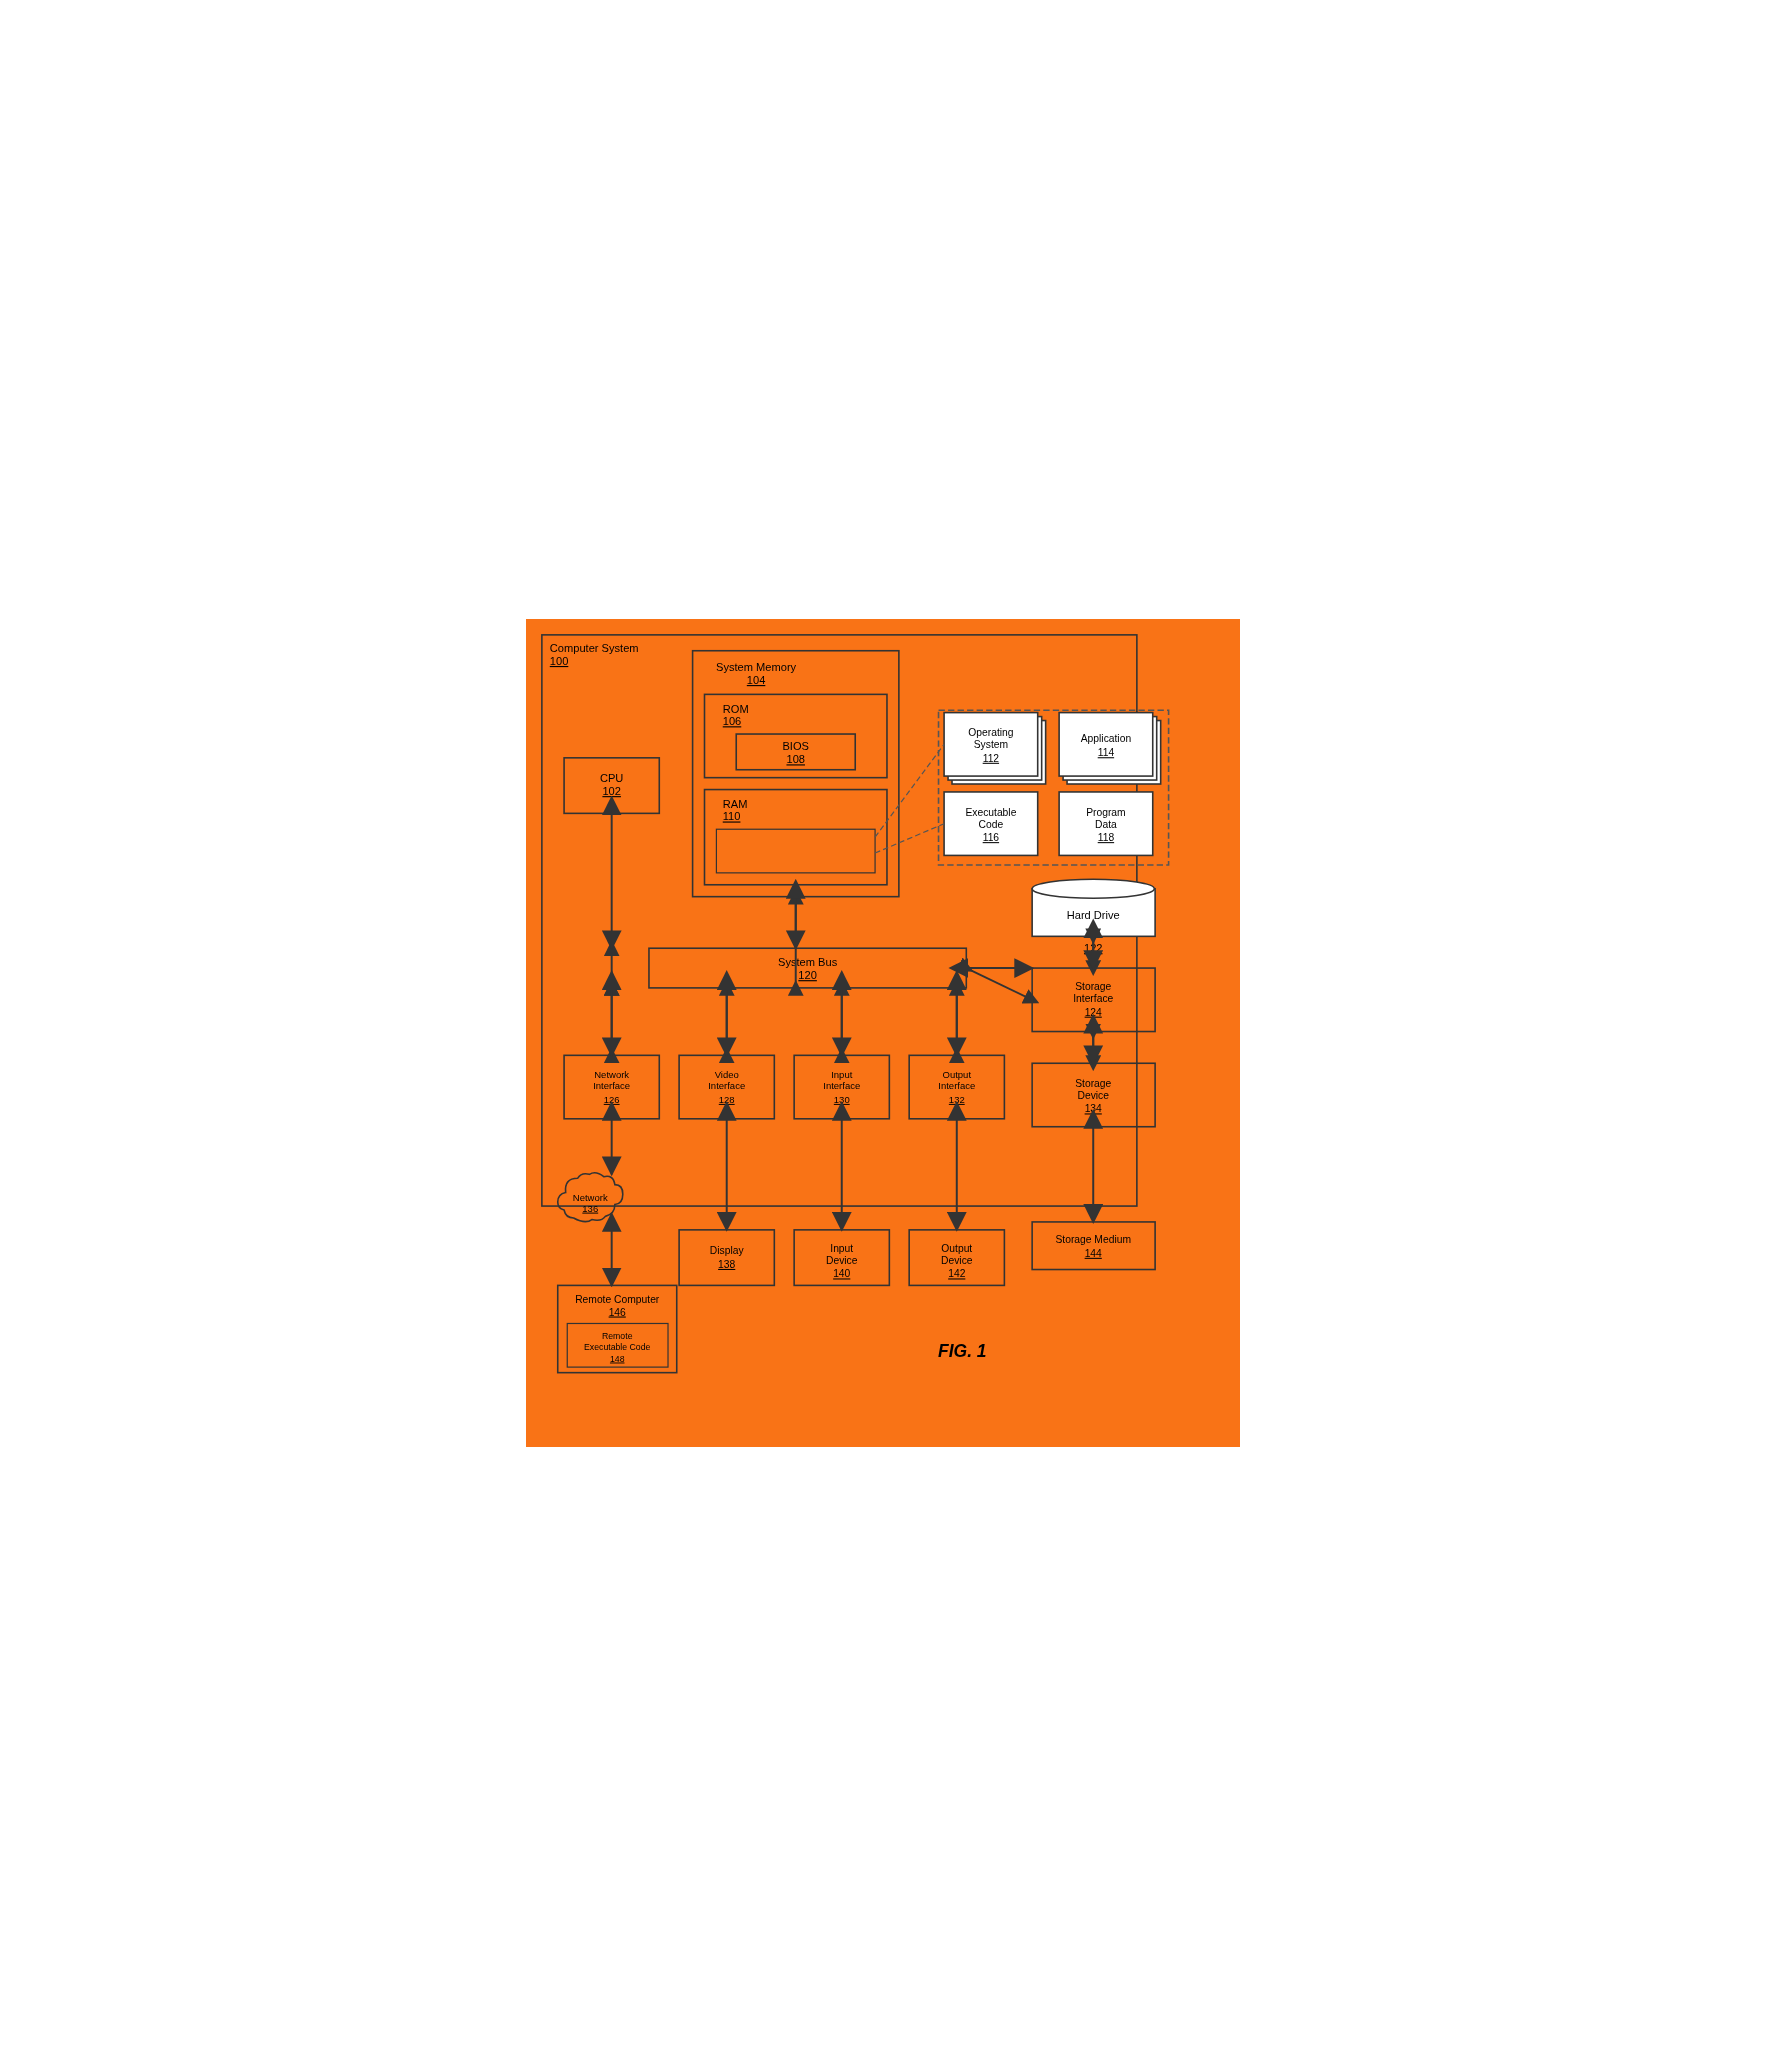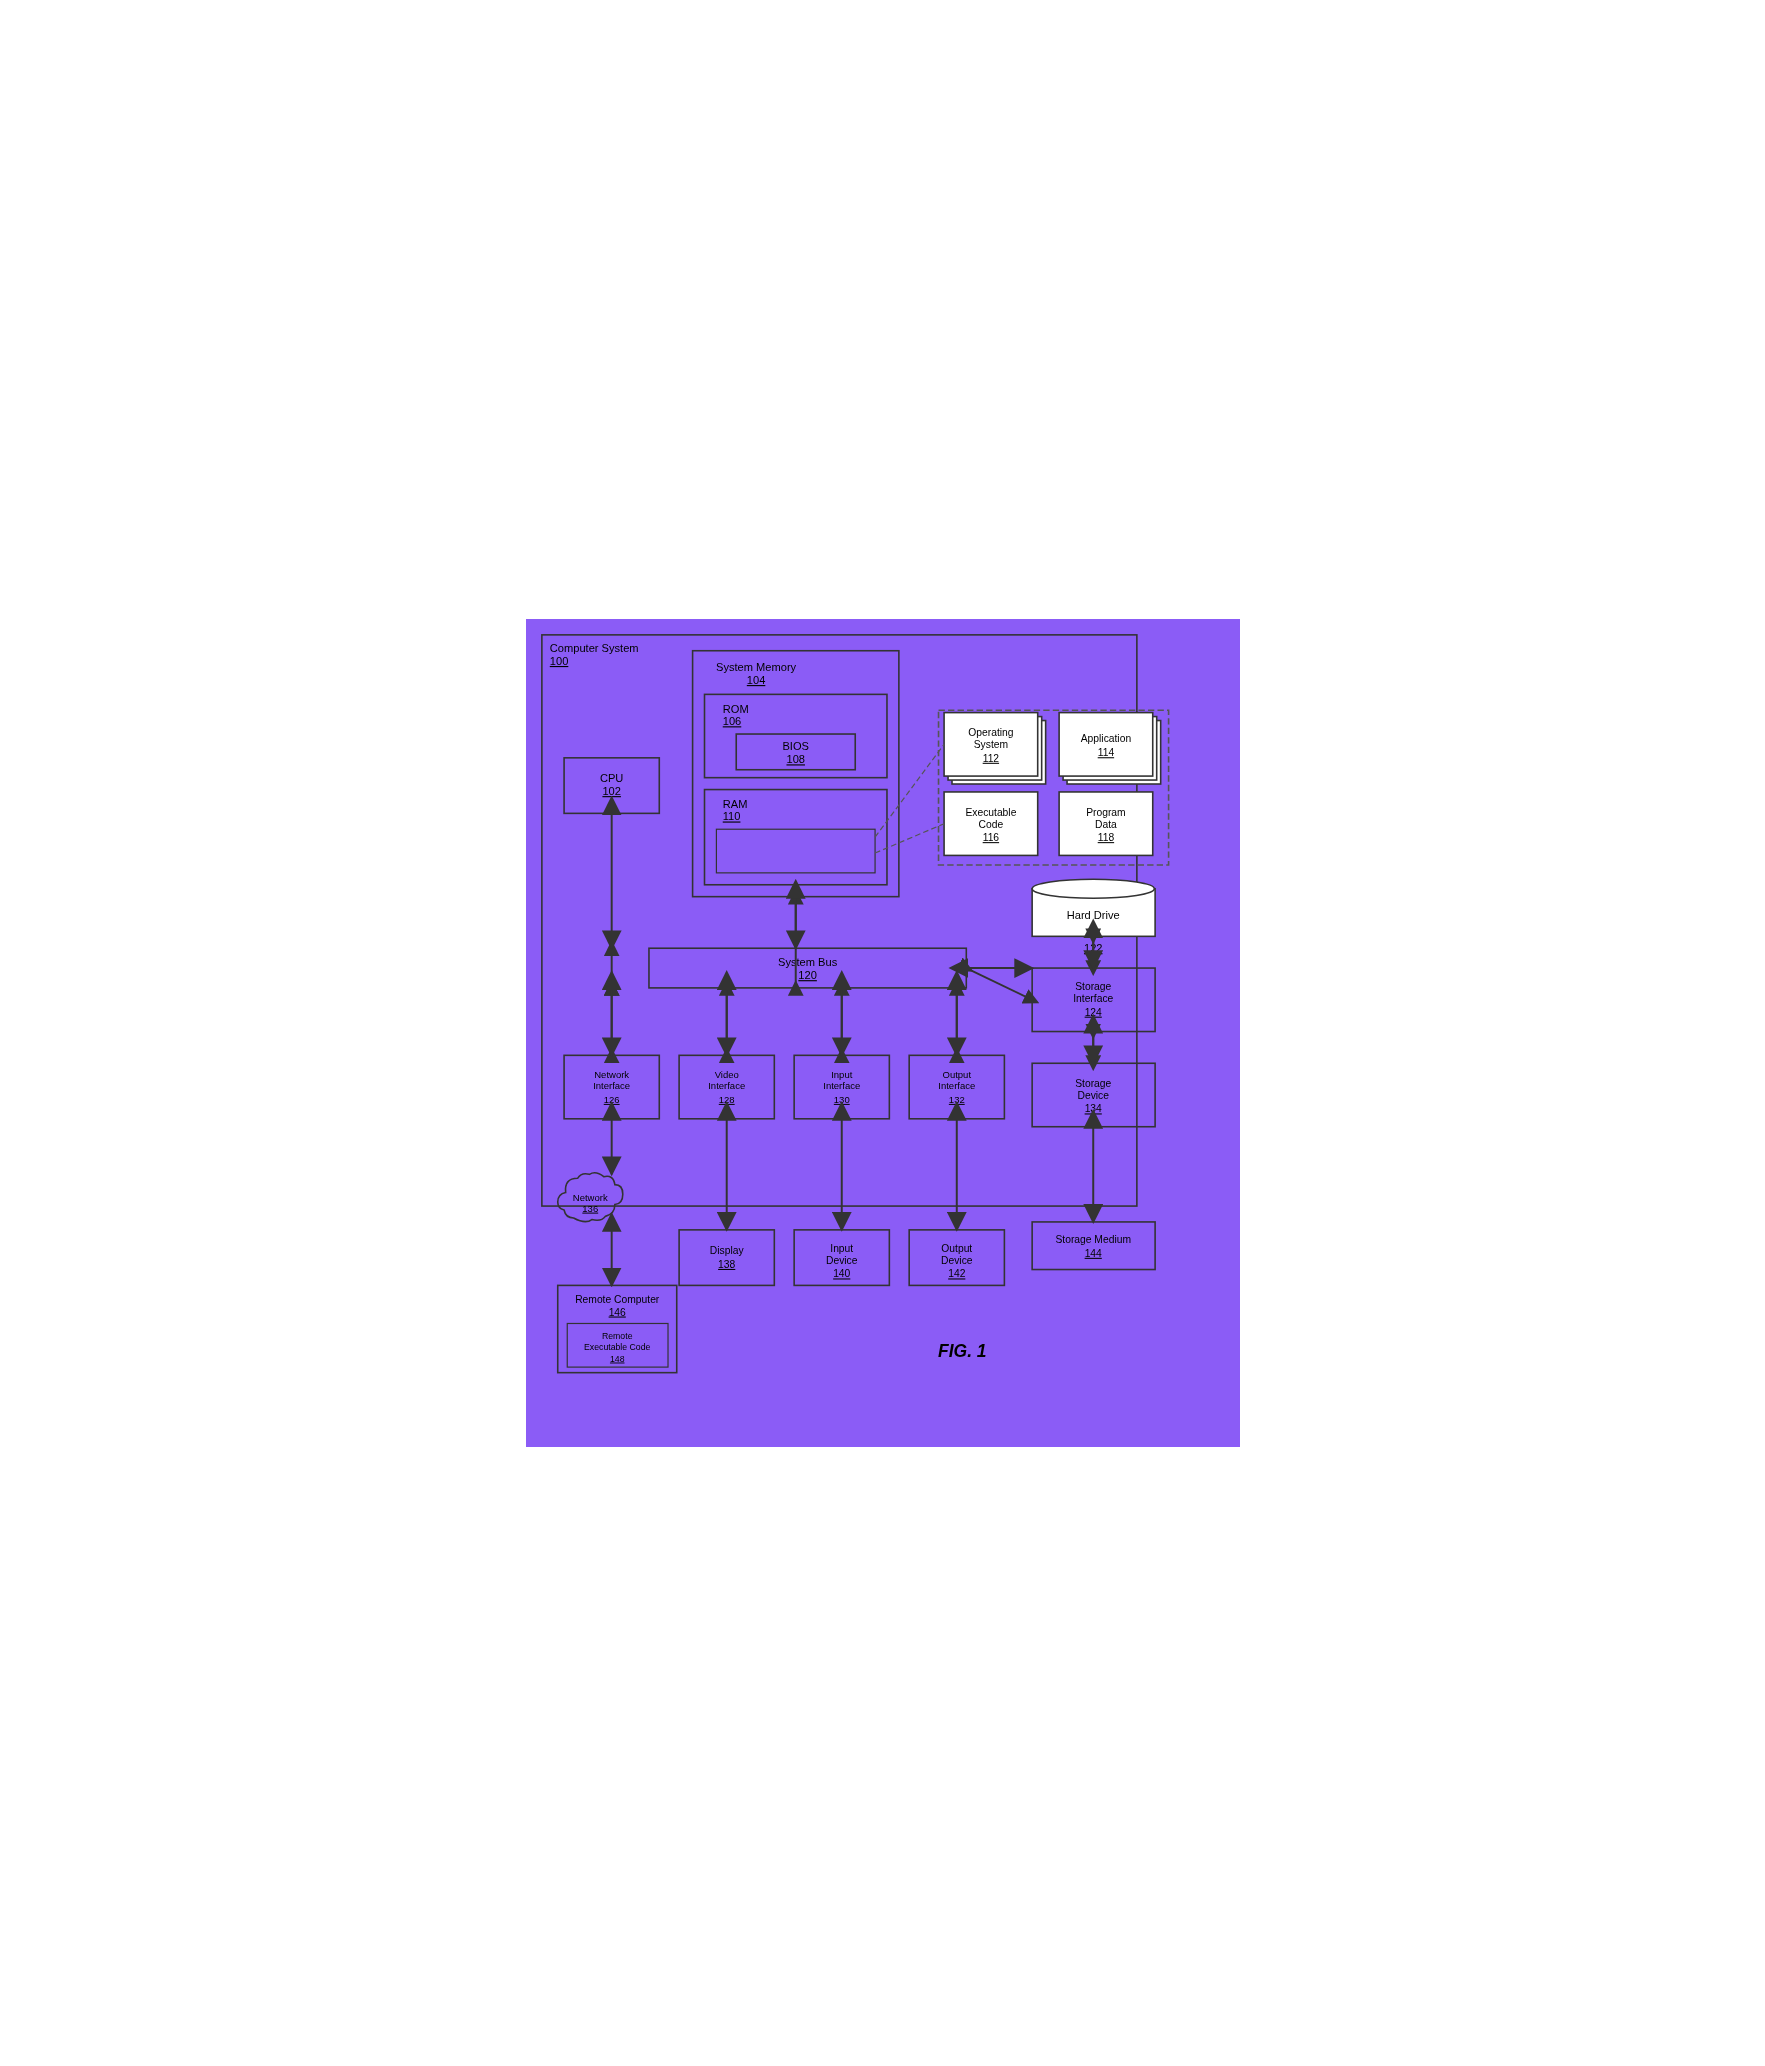--- a/index.html
+++ b/index.html
@@ -7,21 +7,21 @@
       background: #fff;
       font-family: Arial, sans-serif;
       display: flex;
       justify-content: center;
       align-items: center;
       min-height: 100vh;
       padding: 16px;
     }
     .page {
       width: 714px;
-      background: #8b5cf6;
+      background: #f97316;
       position: relative;
     }
 
     svg.diagram {
       width: 100%;
       height: auto;
     }
   </style>
 </head>
 <body>

